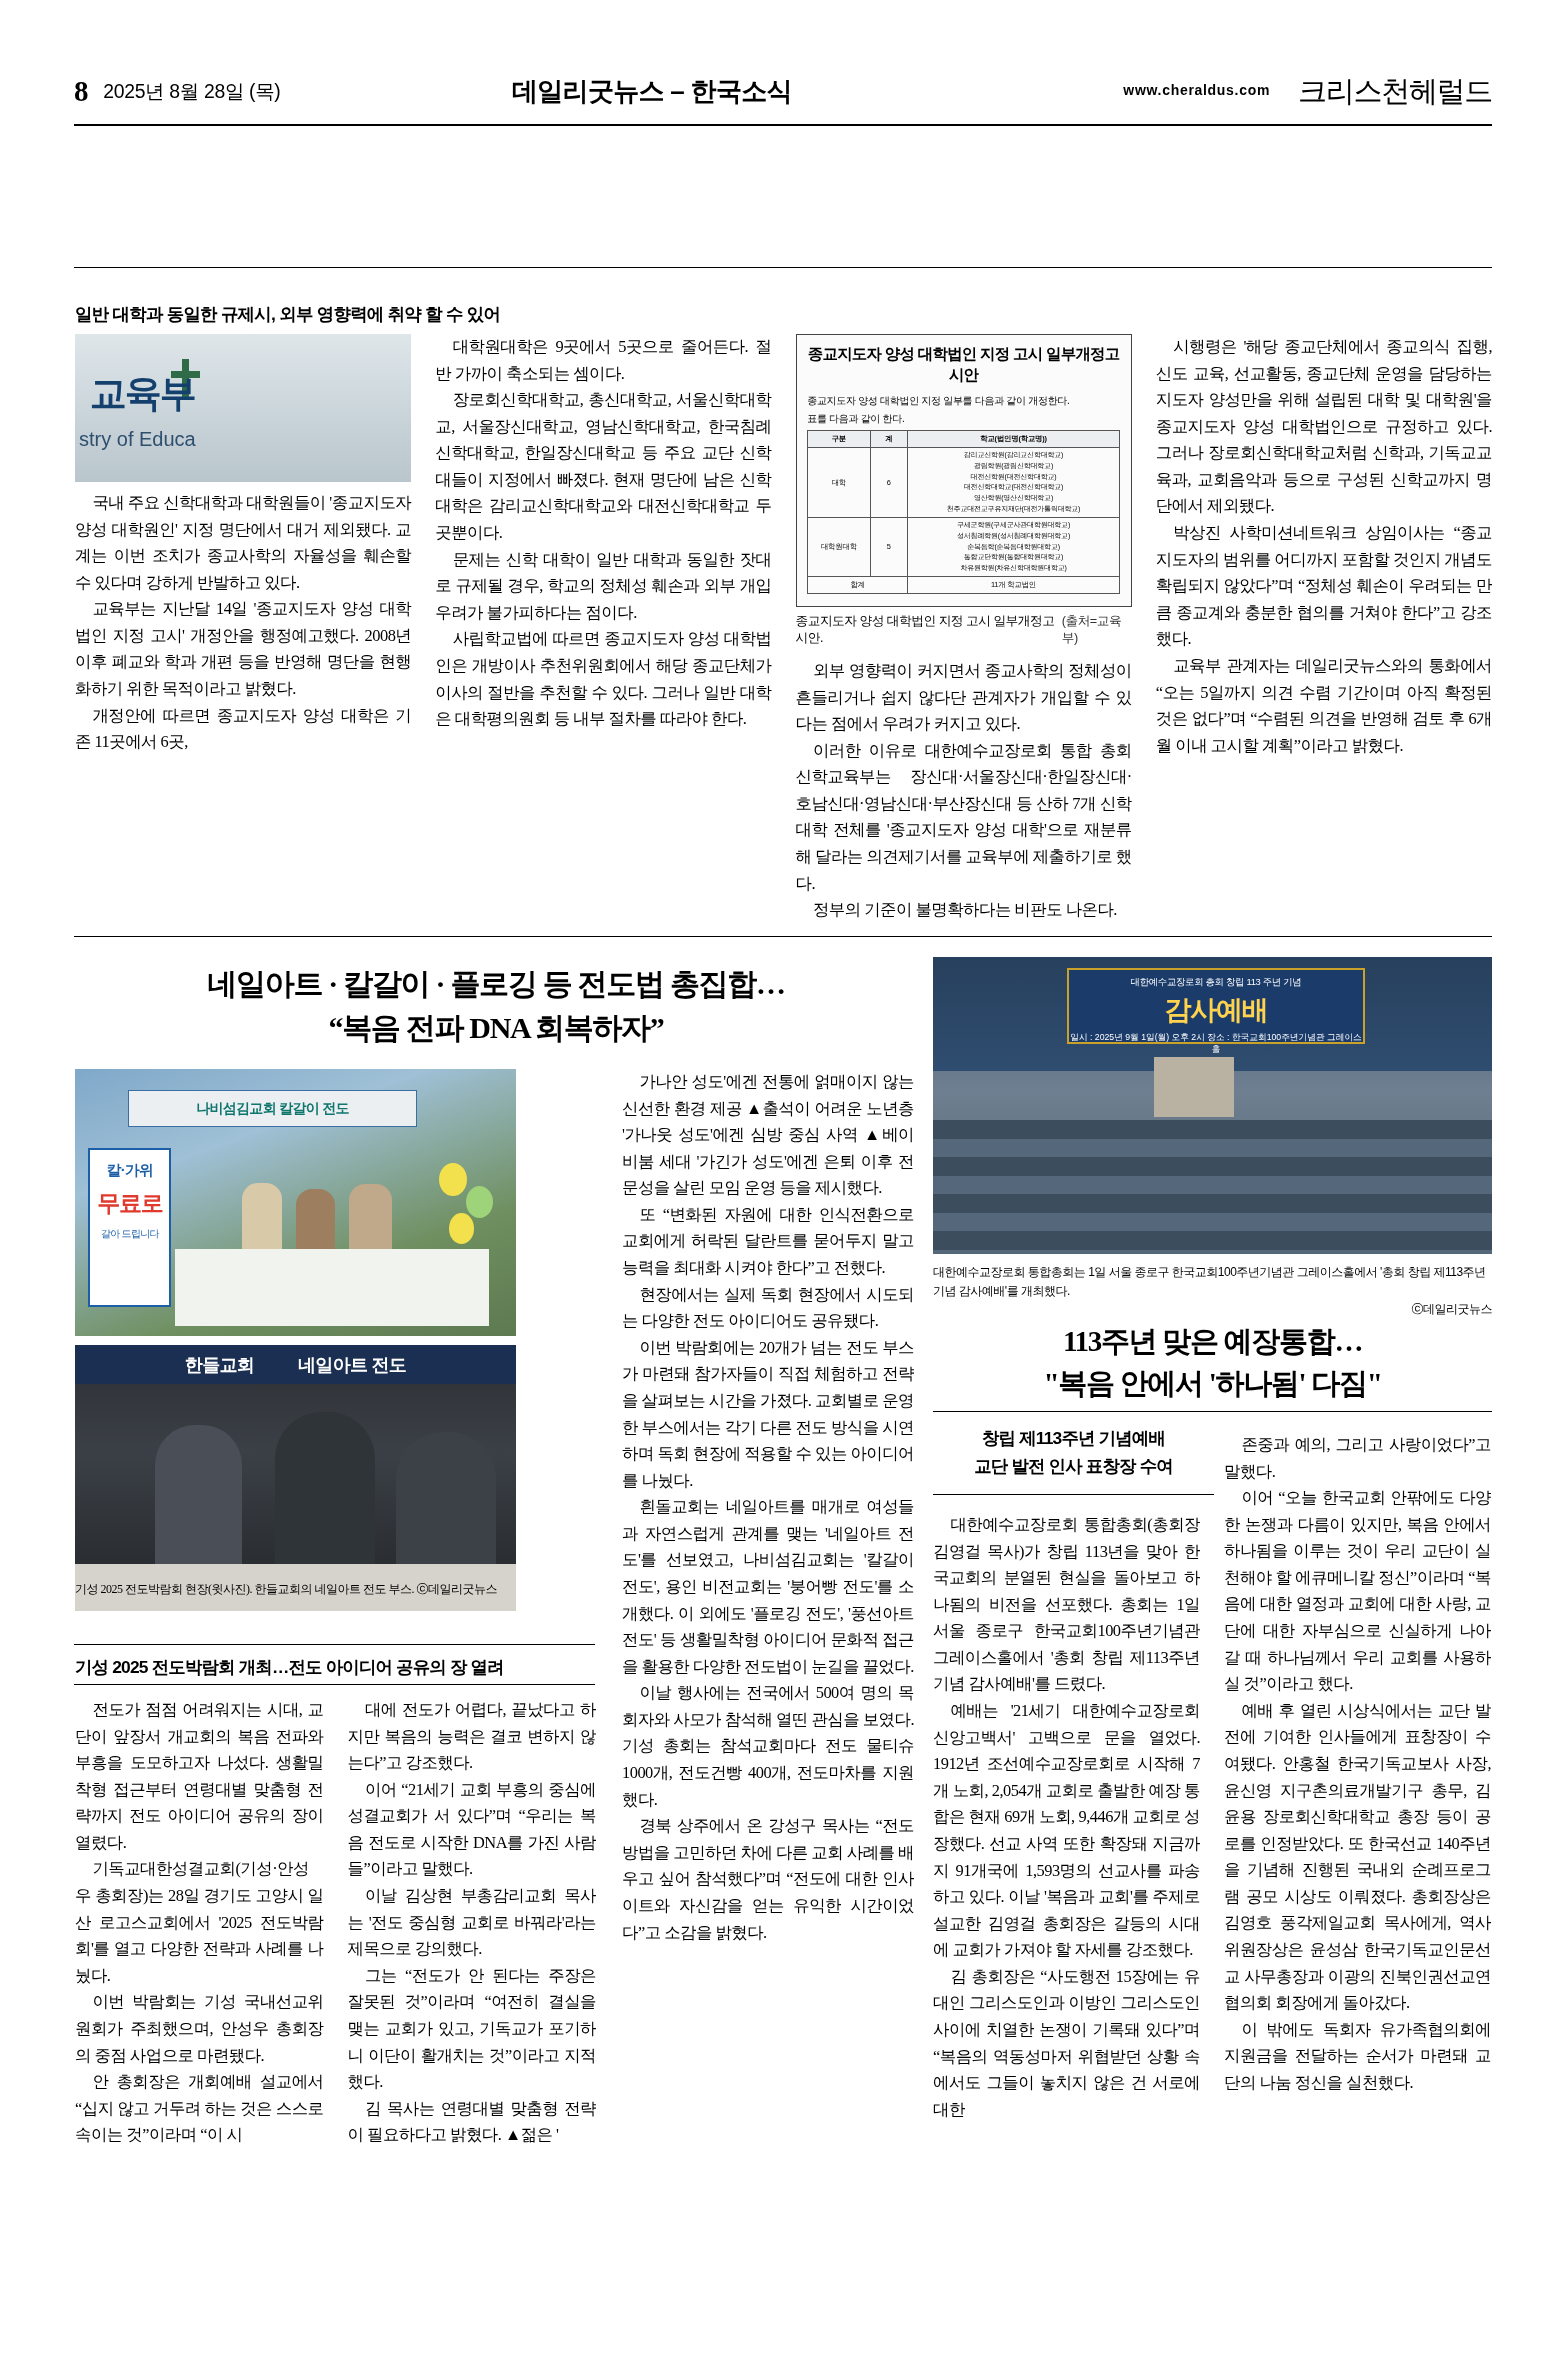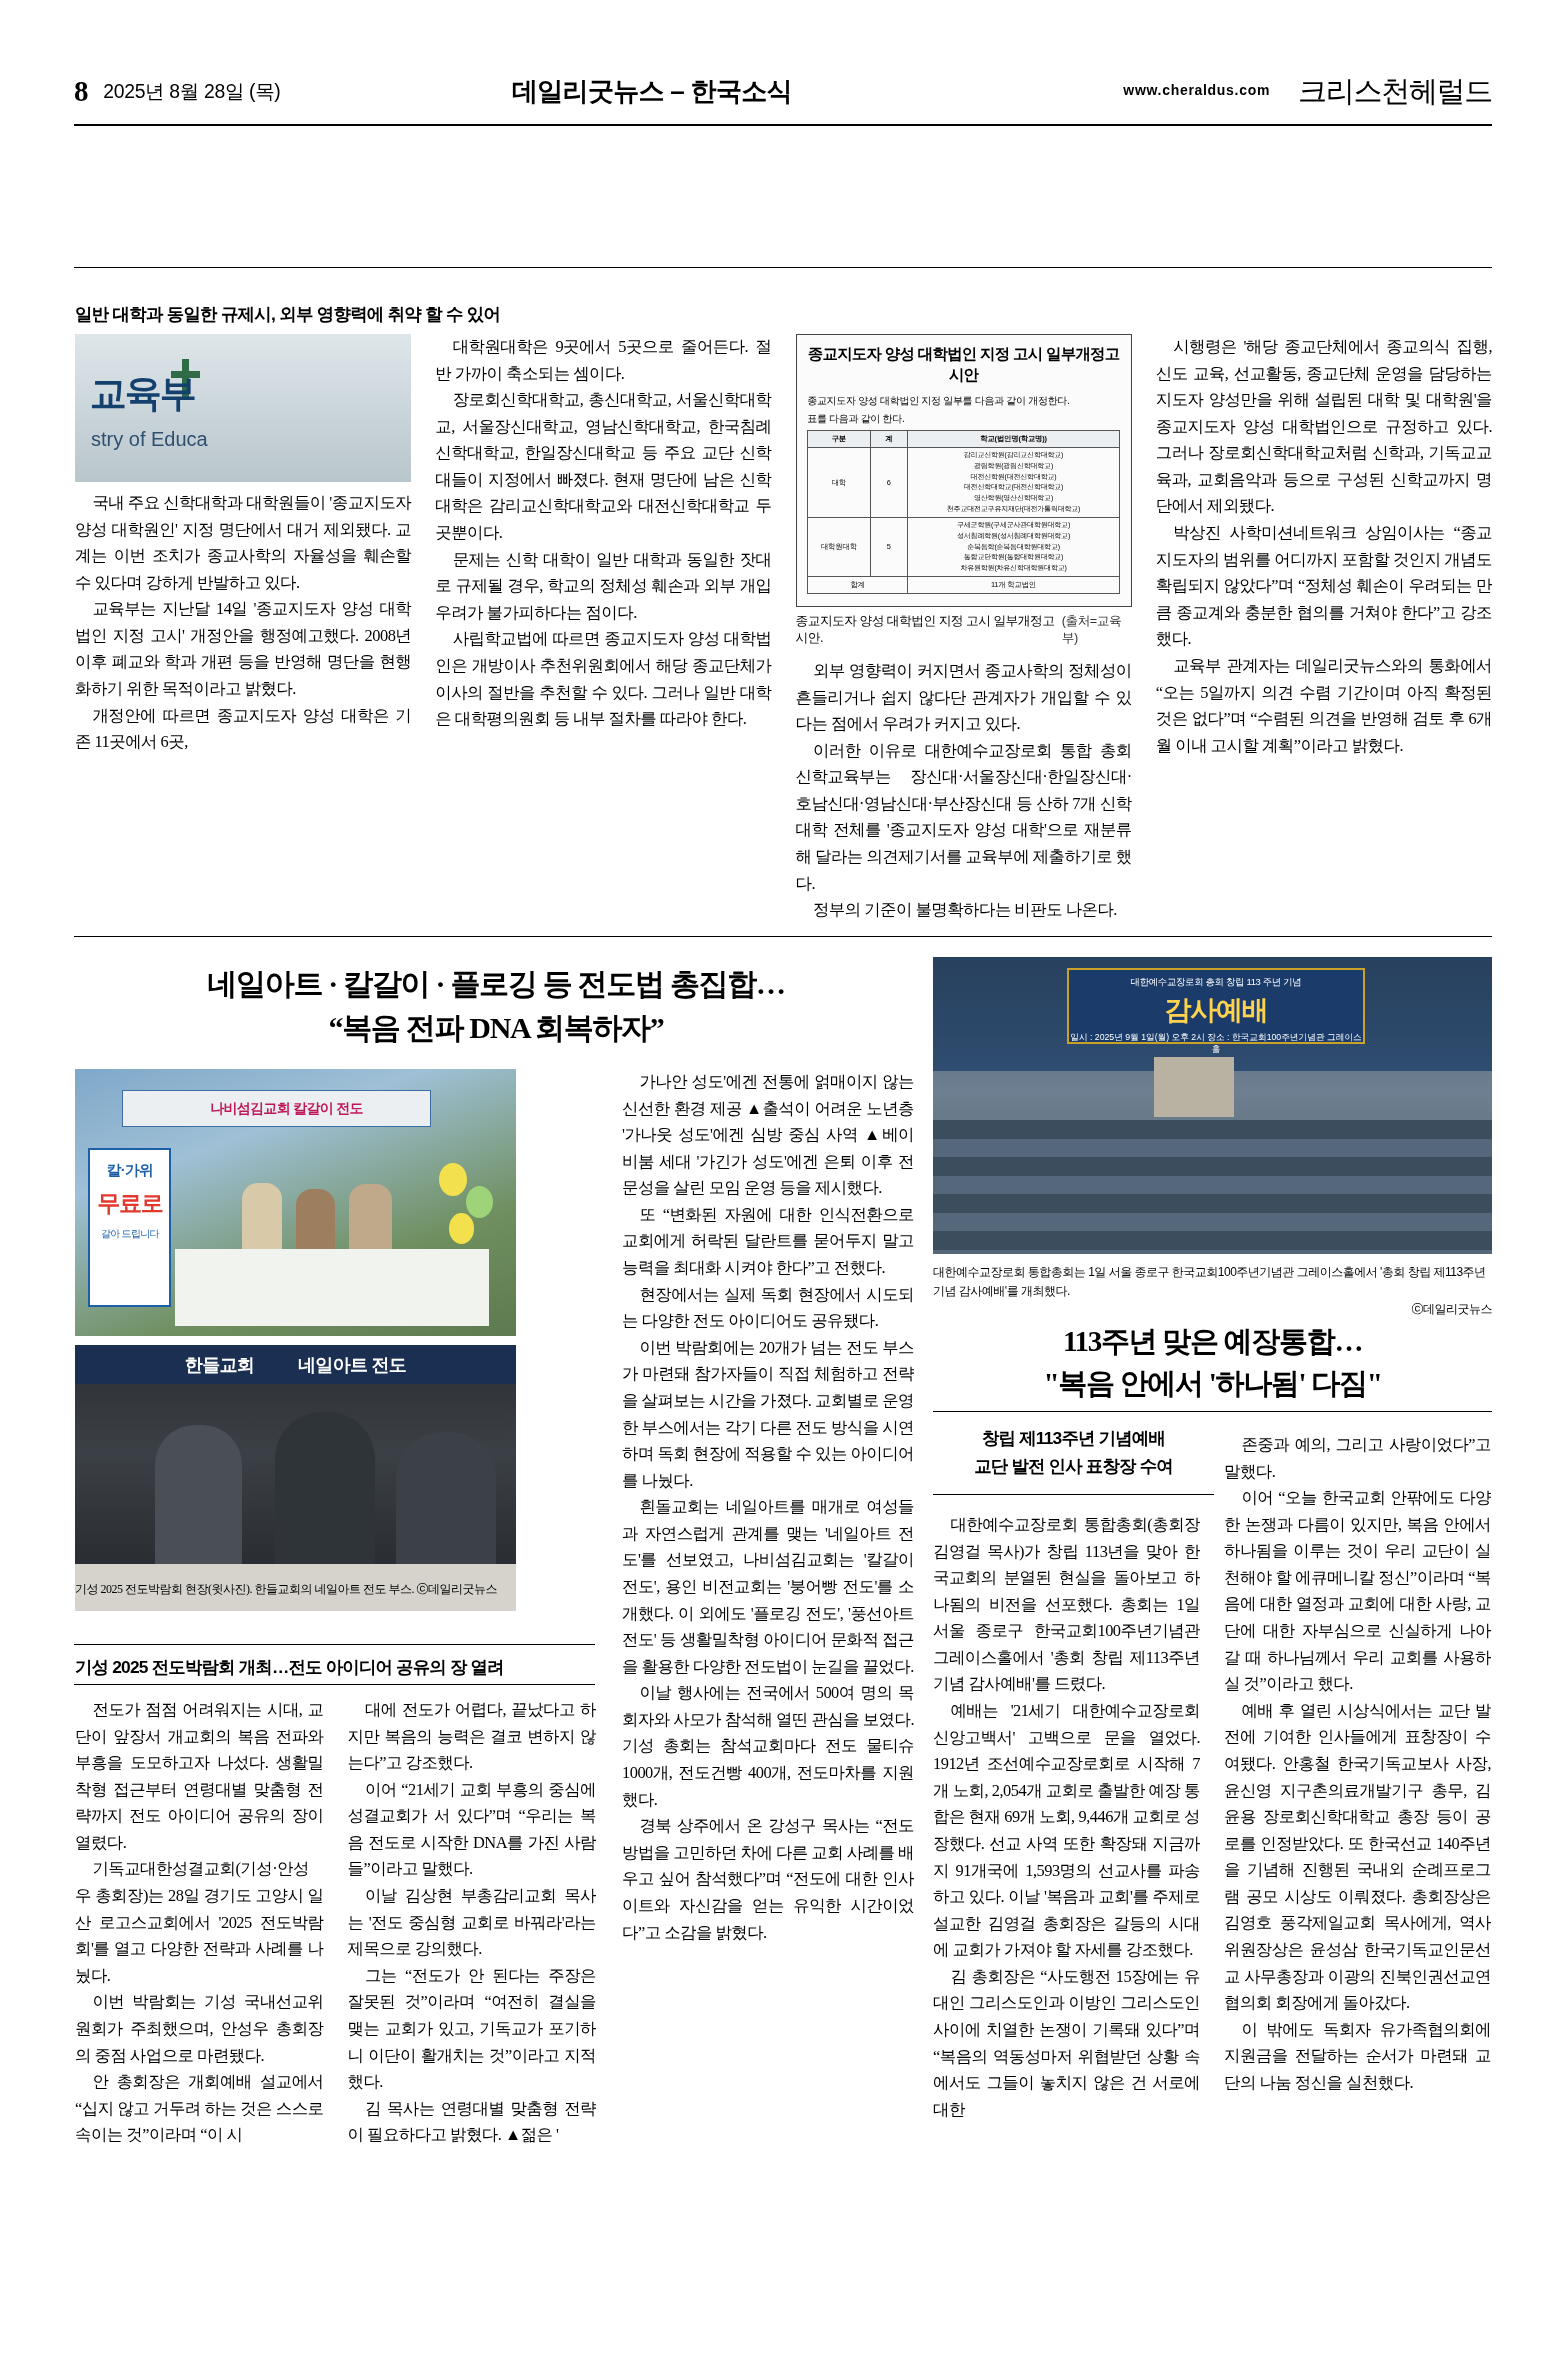--- a/index.html
+++ b/index.html
@@ -125,21 +125,21 @@
     position:absolute;
     left:14.7px; top:35px;
     font-family:"Liberation Sans", sans-serif;
     font-size:37px;
     font-weight:bold;
     color:#14406e;
     letter-spacing:-2px;
   }
   .photo-edu .edusub {
     position:absolute;
-    left:16px; top:94px;
+    left:4px; top:94px;
     font-family:"Liberation Sans", sans-serif;
     font-size:20px;
     color:#2f4f6f;
     letter-spacing:0px;
   }
   .photo-edu .cross {
     position:absolute;
     left:107px; top:25.4px;
     width:6.7px; height:41px;
     background:#2f6b46;
@@ -219,25 +219,25 @@
   }
   
   .photo1 {
     position:absolute;
     left:75px; top:1069px;
     width:441px; height:267px;
     background:linear-gradient(160deg,#7fa8c9 0%, #9fc0d6 30%, #6f8f60 70%, #5d7a50 100%);
     overflow:hidden;
   }
   .photo1 .tent {
-    position:absolute; left:47px; top:21.4px; width:287px; height:35px;
+    position:absolute; left:53px; top:21.4px; width:287px; height:35px;
     background:#eceff1; border:1.3px solid #3a6ea5;
     display:flex; align-items:center; justify-content:center;
     font-family:"Liberation Sans", sans-serif; font-weight:bold;
-    font-size:14px; color:#be185d; letter-spacing:-0.7px;padding-left:20px;
+    font-size:14px; color:#0f766e; letter-spacing:-0.7px;
   }
   .photo1 .banner {
     position:absolute; left:13.4px; top:79px; width:79px; height:155px;
     background:#ffffff; border:2px solid #1a5fa8;
     font-family:"Liberation Sans", sans-serif; text-align:center;
   }
   .photo1 .banner .b1 { margin-top:10.7px; font-size:14.7px; font-weight:bold; color:#1a5fa8; letter-spacing:-0.7px;}
   .photo1 .banner .b2 { margin-top:8px; font-size:23px; font-weight:bold; color:#e03a2f; letter-spacing:-1.3px;}
   .photo1 .banner .b3 { margin-top:8px; font-size:10px; color:#1a5fa8; letter-spacing:-0.7px;}
   .photo1 .tablecloth {

